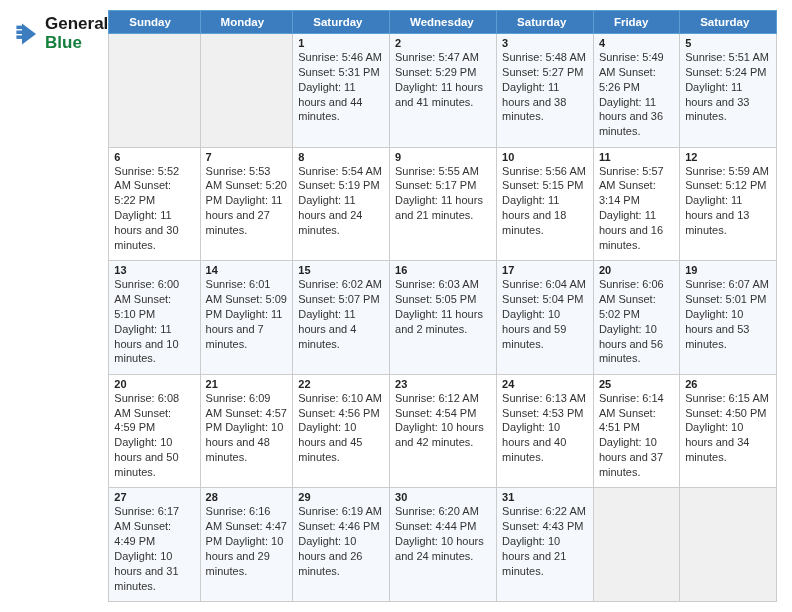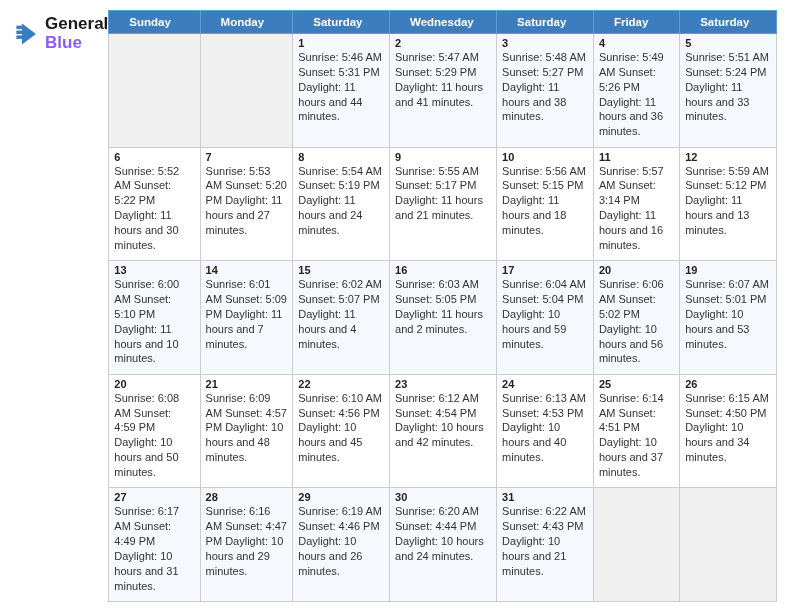--- a/index.html
+++ b/index.html
@@ -99,21 +99,21 @@
     <div class="logo">
       <svg class="logo-icon" viewBox="0 0 40 40">
         <rect x="0" y="0" width="40" height="40" fill="white"></rect>
         <rect x="2" y="8" width="8" height="5" fill="#3b7dbf"></rect>
         <rect x="2" y="15" width="8" height="5" fill="#3b7dbf"></rect>
         <rect x="2" y="22" width="8" height="5" fill="#3b7dbf"></rect>
         <polygon points="10,5 30,20 10,35" fill="#3b7dbf"></polygon>
       </svg>
       <div>
         <div style="font-size:17px;font-weight:bold;color:#1a1a1a;line-height:1.1;">General</div>
-        <div style="font-size:17px;font-weight:bold;color:#8b5cf6;line-height:1.1;">Blue</div>
+        <div style="font-size:17px;font-weight:bold;color:#15803d;line-height:1.1;">Blue</div>
       </div>
     </div>
     <div class="title-block">
       <div class="month-title"></div>
       <div class="location-title"></div>
     </div>
   </div>
 
   <table>
     <thead>

